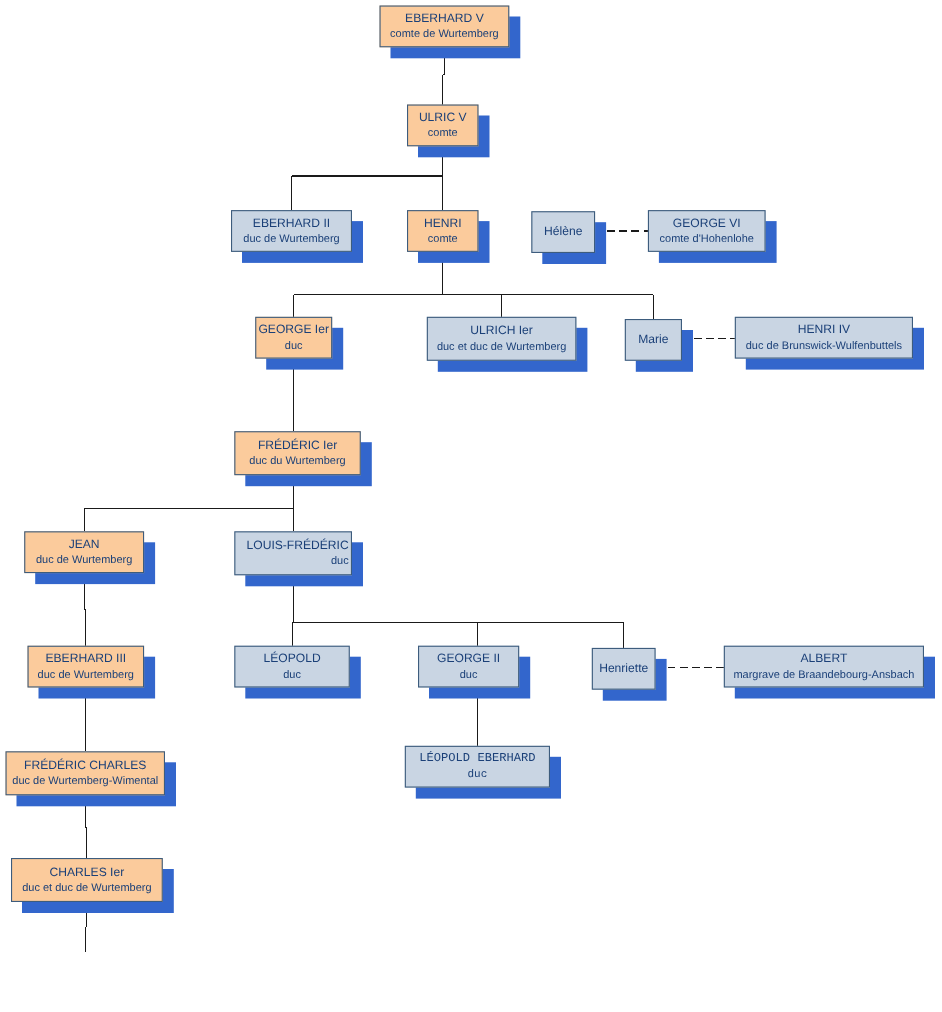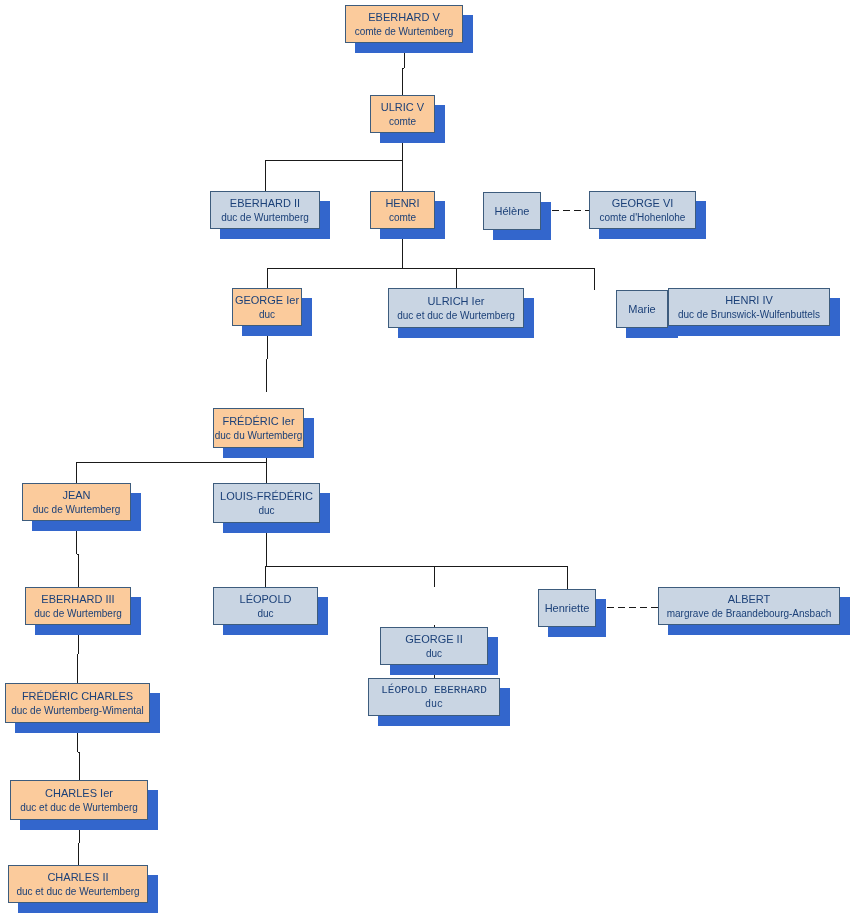--- a/index.html
+++ b/index.html
@@ -107,48 +107,48 @@
       <span class="title">comte d'Hohenlohe</span>
     </div>
     <div class="node primary" style="left: 232px; top: 288px; width: 70px; height: 38px;">
       <span class="name">GEORGE Ier</span>
       <span class="title">duc</span>
     </div>
     <div class="node secondary" style="left: 388px; top: 288px; width: 136px; height: 40px;">
       <span class="name">ULRICH Ier</span>
       <span class="title">duc et duc de Wurtemberg</span>
     </div>
-    <div class="node secondary" style="left: 568px; top: 290px; width: 52px; height: 36px; margin-left: 48px;">
+    <div class="node secondary" style="left: 568px; top: 290px; width: 52px; height: 36px;">
       <span class="name">Marie</span>
     </div>
     <div class="node secondary" style="left: 668px; top: 288px; width: 162px; height: 38px;">
       <span class="name">HENRI IV</span>
       <span class="title">duc de Brunswick-Wulfenbuttels</span>
     </div>
-    <div class="node primary" style="left: 213px; top: 408px; width: 91px; height: 40px;">
+    <div class="node primary" style="left: 213px; top: 392px; width: 115px; height: 40px;">
       <span class="name">FRÉDÉRIC Ier</span>
       <span class="title">duc du Wurtemberg</span>
     </div>
     <div class="node primary" style="left: 22px; top: 483px; width: 109px; height: 38px; justify-content: center;">
       <span class="name">JEAN</span>
       <span class="title">duc de Wurtemberg</span>
     </div>
-    <div class="node secondary" style="left: 213px; top: 483px; width: 107px; height: 40px;">
+    <div class="node secondary" style="left: 213px; top: 483px; width: 107px; height: 40px; align-items: flex-end;">
       <span class="name">LOUIS-FRÉDÉRIC</span>
       <span class="title">duc</span>
     </div>
     <div class="node primary" style="left: 25px; top: 587px; width: 106px; height: 38px;">
       <span class="name">EBERHARD III</span>
       <span class="title">duc de Wurtemberg</span>
     </div>
     <div class="node secondary" style="left: 213px; top: 587px; width: 105px; height: 38px;">
       <span class="name">LÉOPOLD</span>
       <span class="title">duc</span>
     </div>
-    <div class="node secondary" style="left: 380px; top: 587px; width: 108px; height: 38px; margin-top: 40px;">
+    <div class="node secondary" style="left: 380px; top: 587px; width: 92px; height: 38px;">
       <span class="name">GEORGE II</span>
       <span class="title">duc</span>
     </div>
     <div class="node secondary" style="left: 538px; top: 589px; width: 58px; height: 36px;">
       <span class="name">Henriette</span>
     </div>
     <div class="node primary" style="left: 5px; top: 683px; width: 145px; height: 40px;">
       <span class="name">FRÉDÉRIC CHARLES</span>
       <span class="title">duc de Wurtemberg-Wimental</span>
     </div>
@@ -157,17 +157,13 @@
       <span class="title">margrave de Braandebourg-Ansbach</span>
     </div>
     <div class="node secondary" style="left: 368px; top: 678px; width: 132px; height: 38px; font-family: Liberation Mono, monospace;">
       <span class="name">LÉOPOLD EBERHARD</span>
       <span class="title">duc</span>
     </div>
     <div class="node primary" style="left: 10px; top: 780px; width: 138px; height: 40px;">
       <span class="name">CHARLES Ier</span>
       <span class="title">duc et duc de Wurtemberg</span>
     </div>
-    <div class="node primary" style="left: 8px; top: 865px; width: 140px; height: 38px;">
-      <span class="name">CHARLES II</span>
-      <span class="title">duc et duc de Weurtemberg</span>
-    </div>
   </div>
 
 </body></html>

